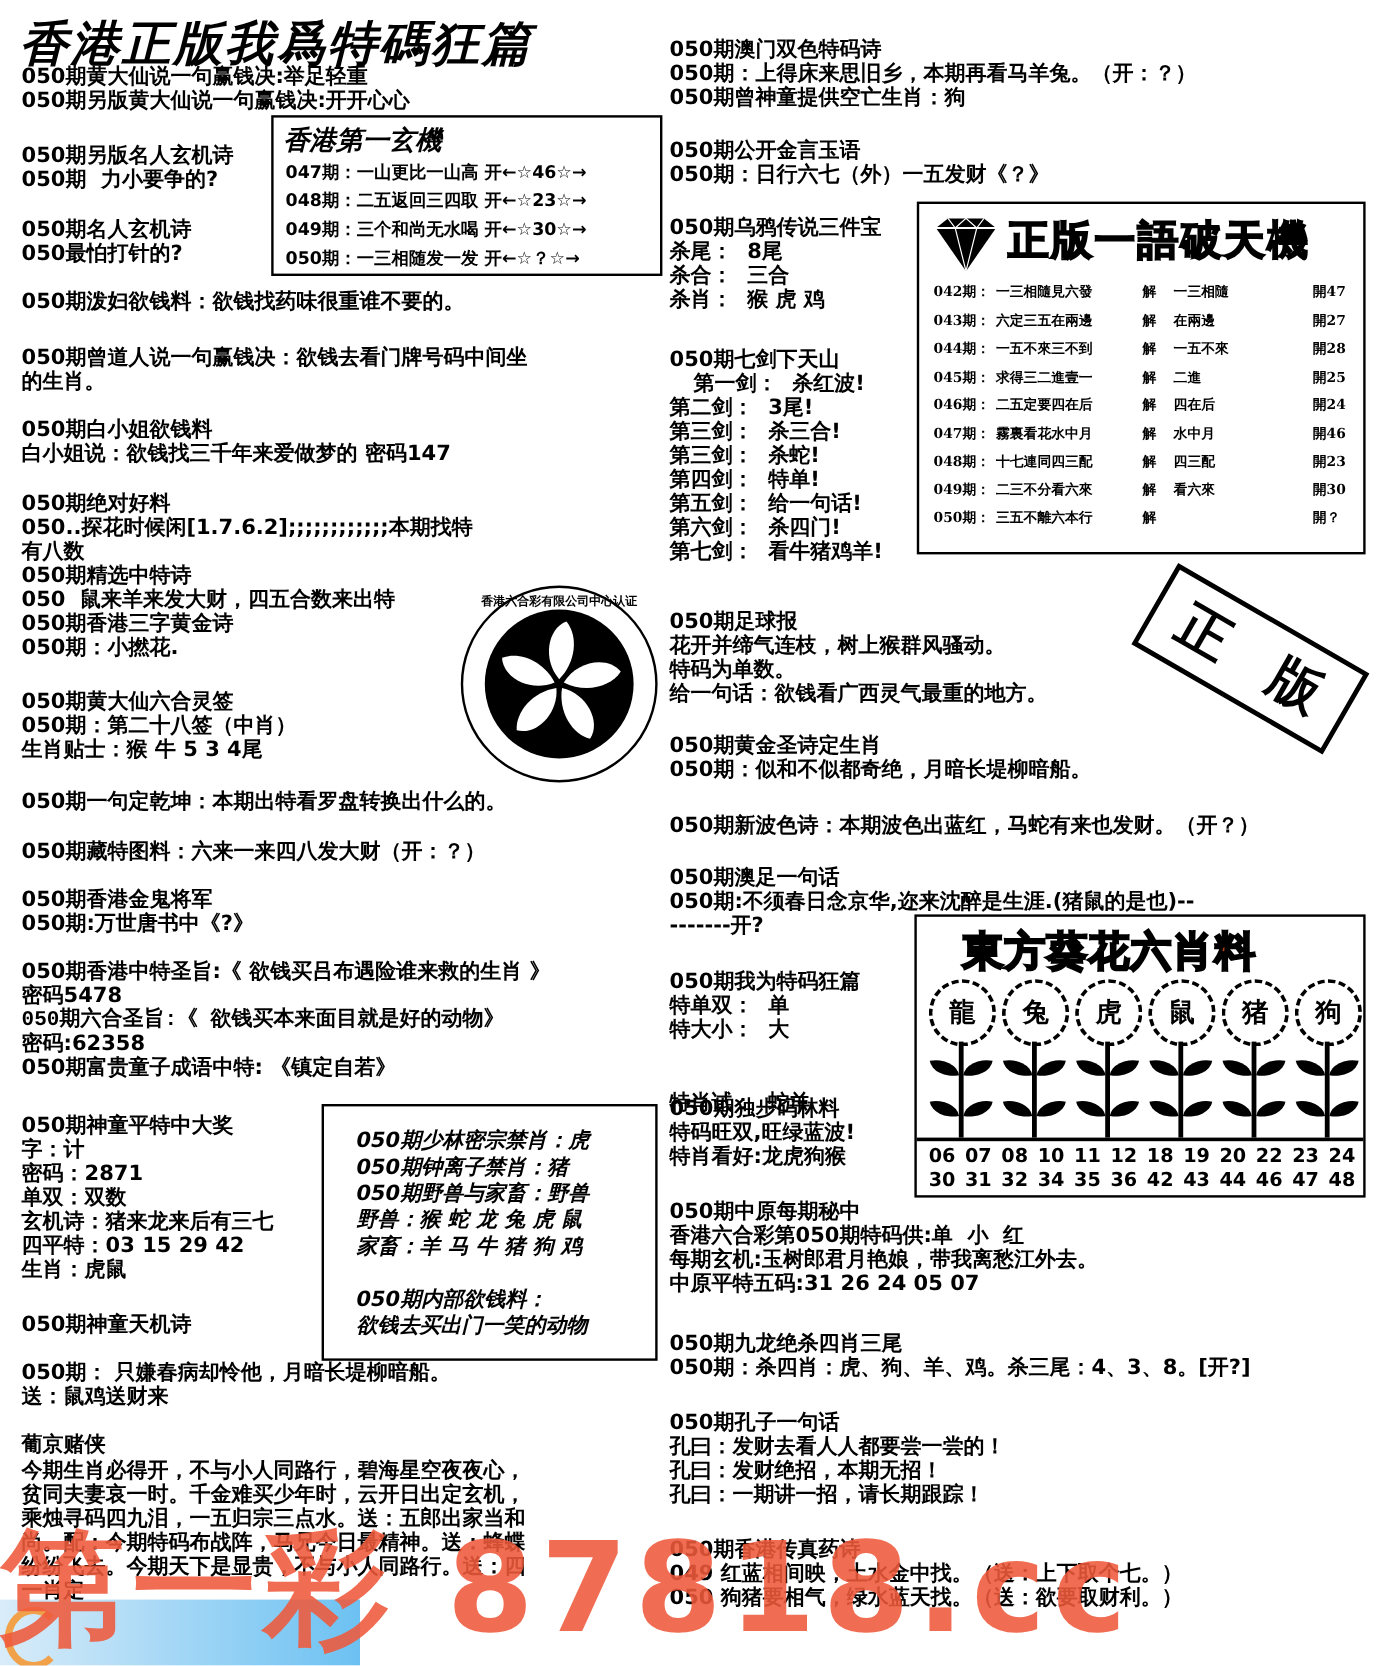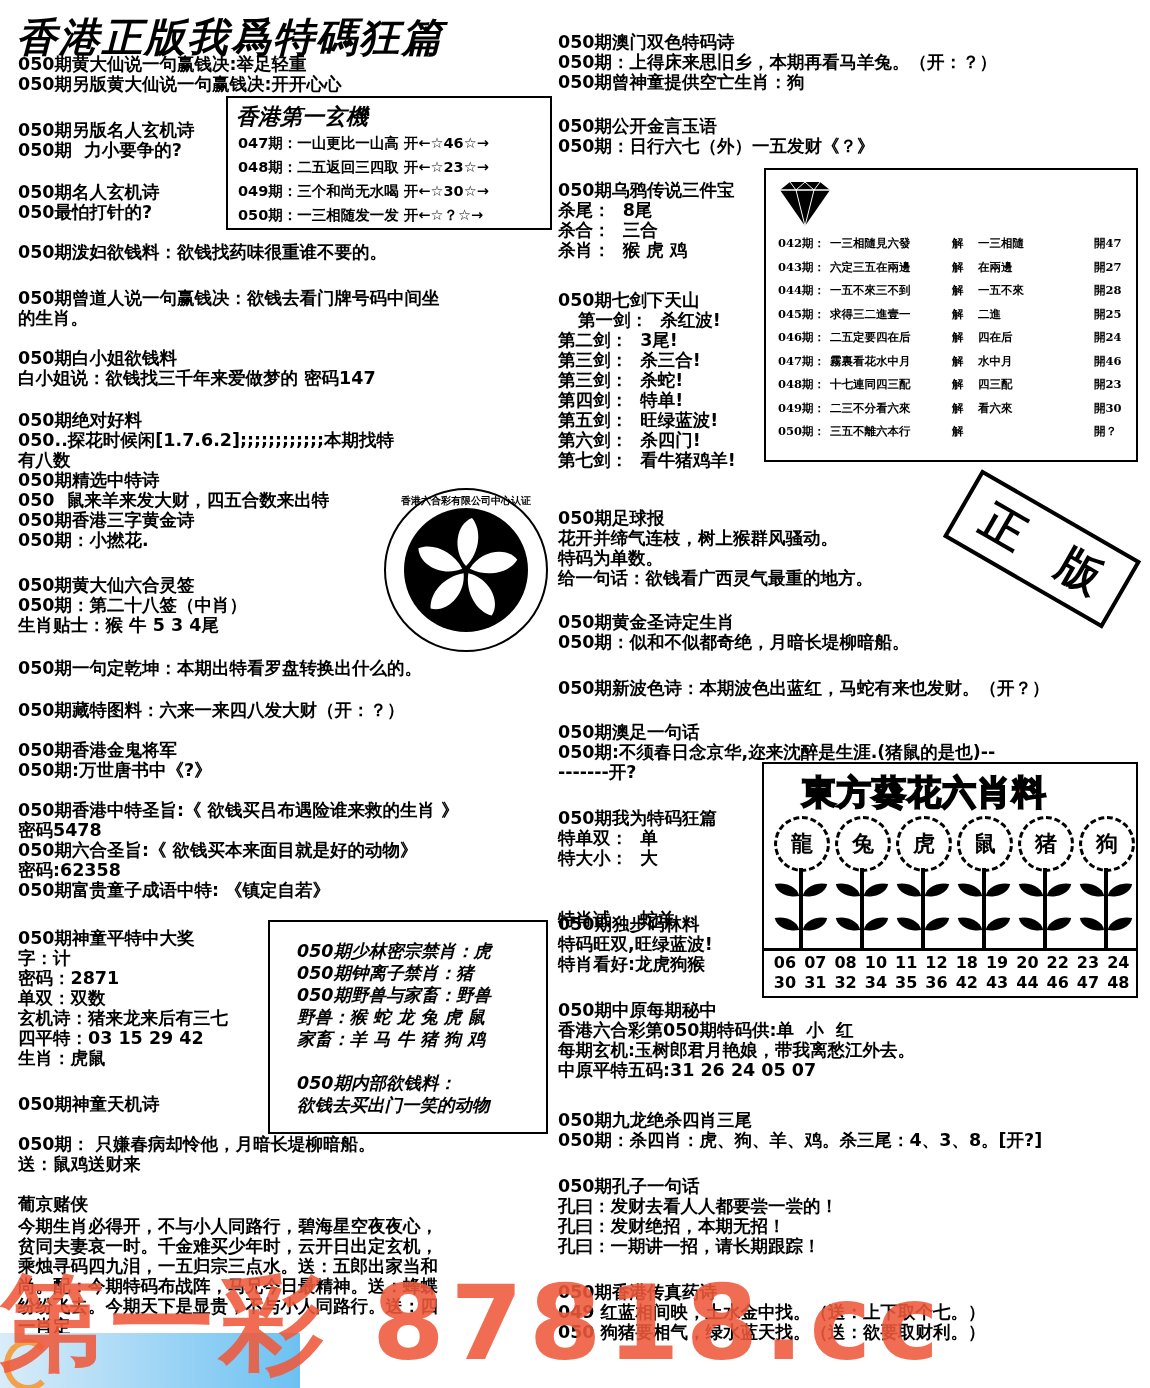--- a/index.html
+++ b/index.html
@@ -68,21 +68,21 @@
     <div class="abs t" style="left: 18px; top: 530px;">050期：小撚花.</div>
     <div class="abs t" style="left: 18px; top: 575px;">050期黄大仙六合灵签</div>
     <div class="abs t" style="left: 18px; top: 595px;">050期：第二十八签（中肖）</div>
     <div class="abs t" style="left: 18px; top: 615px;">生肖贴士：猴 牛 5 3 4尾</div>
     <div class="abs t" style="left: 18px; top: 658px;">050期一句定乾坤：本期出特看罗盘转换出什么的。</div>
     <div class="abs t" style="left: 18px; top: 700px;">050期藏特图料：六来一来四八发大财（开：？）</div>
     <div class="abs t" style="left: 18px; top: 740px;">050期香港金鬼将军</div>
     <div class="abs t" style="left: 18px; top: 760px;">050期:万世唐书中《?》</div>
     <div class="abs t" style="left: 18px; top: 800px;">050期香港中特圣旨:《 欲钱买吕布遇险谁来救的生肖 》</div>
     <div class="abs t" style="left: 18px; top: 820px;">密码5478</div>
-    <div class="abs t" style="left: 18px; top: 840px;">050期六合圣旨:《 欲钱买本来面目就是好的动物》</div>
+    <div class="abs t" style="left: 18px; top: 840px; font-family: Liberation Mono, monospace;">050期六合圣旨:《 欲钱买本来面目就是好的动物》</div>
     <div class="abs t" style="left: 18px; top: 860px;">密码:62358</div>
     <div class="abs t" style="left: 18px; top: 880px;">050期富贵童子成语中特: 《镇定自若》</div>
     <div class="abs t" style="left: 18px; top: 928px;">050期神童平特中大奖</div>
     <div class="abs t" style="left: 18px; top: 948px;">字：计</div>
     <div class="abs t" style="left: 18px; top: 968px;">密码：2871</div>
     <div class="abs t" style="left: 18px; top: 988px;">单双：双数</div>
     <div class="abs t" style="left: 18px; top: 1008px;">玄机诗：猪来龙来后有三七</div>
     <div class="abs t" style="left: 18px; top: 1028px;">四平特：03 15 29 42</div>
     <div class="abs t" style="left: 18px; top: 1048px;">生肖：虎鼠</div>
     <div class="abs t" style="left: 18px; top: 1094px;">050期神童天机诗</div>
@@ -105,21 +105,21 @@
     <div class="abs t" style="left: 558px; top: 180px;">050期乌鸦传说三件宝</div>
     <div class="abs t" style="left: 558px; top: 200px;">杀尾：  8尾</div>
     <div class="abs t" style="left: 558px; top: 220px;">杀合：  三合</div>
     <div class="abs t" style="left: 558px; top: 240px;">杀肖：  猴 虎 鸡</div>
     <div class="abs t" style="left: 558px; top: 290px;">050期七剑下天山</div>
     <div class="abs t" style="left: 558px; top: 310px; margin-left: 20px;">第一剑：  杀红波!</div>
     <div class="abs t" style="left: 558px; top: 330px;">第二剑：  3尾!</div>
     <div class="abs t" style="left: 558px; top: 350px;">第三剑：  杀三合!</div>
     <div class="abs t" style="left: 558px; top: 370px;">第三剑：  杀蛇!</div>
     <div class="abs t" style="left: 558px; top: 390px;">第四剑：  特单!</div>
-    <div class="abs t" style="left: 558px; top: 410px;">第五剑：  旺绿蓝波!</div>
+    <div class="abs t" style="left: 558px; top: 410px;">第五剑：  给一句话!</div>
     <div class="abs t" style="left: 558px; top: 430px;">第六剑：  杀四门!</div>
     <div class="abs t" style="left: 558px; top: 450px;">第七剑：  看牛猪鸡羊!</div>
     <div class="abs t" style="left: 558px; top: 508px;">050期足球报</div>
     <div class="abs t" style="left: 558px; top: 528px;">花开并缔气连枝，树上猴群风骚动。</div>
     <div class="abs t" style="left: 558px; top: 548px;">特码为单数。</div>
     <div class="abs t" style="left: 558px; top: 568px;">给一句话：欲钱看广西灵气最重的地方。</div>
     <div class="abs t" style="left: 558px; top: 612px;">050期黄金圣诗定生肖</div>
     <div class="abs t" style="left: 558px; top: 632px;">050期：似和不似都奇绝，月暗长堤柳暗船。</div>
     <div class="abs t" style="left: 558px; top: 678px;">050期新波色诗：本期波色出蓝红，马蛇有来也发财。（开？）</div>
     <div class="abs t" style="left: 558px; top: 722px;">050期澳足一句话</div>
@@ -155,20 +155,21 @@
   <div class="row" style="top:108px">050期：一三相随发一发 开←☆？☆→</div>
 </div>
 
 <div class="abs box box2">
   <svg class="gem" viewBox="0 0 58 48">
     <polygon points="4,10 14,2 44,2 54,10 29,46" fill="#000"></polygon>
     <polyline points="4,10 54,10" stroke="#fff" stroke-width="1.5" fill="none"></polyline>
     <polyline points="14,2 20,10 29,46 38,10 44,2" stroke="#fff" stroke-width="1" fill="none"></polyline>
     <polyline points="20,10 29,2 38,10" stroke="#fff" stroke-width="1" fill="none"></polyline>
   </svg>
+  <div class="bt">正版一語破天機</div>
   <div id="yiyu-rows">
       <div class="row" style="top: 66px;"><span class="c">042期：</span><span class="p">一三相隨見六發</span><span class="j">解</span><span class="a">一三相隨</span><span class="k">開47</span></div>
       <div class="row" style="top: 89.5px;"><span class="c">043期：</span><span class="p">六定三五在兩邊</span><span class="j">解</span><span class="a">在兩邊</span><span class="k">開27</span></div>
       <div class="row" style="top: 113px;"><span class="c">044期：</span><span class="p">一五不來三不到</span><span class="j">解</span><span class="a">一五不來</span><span class="k">開28</span></div>
       <div class="row" style="top: 136.5px;"><span class="c">045期：</span><span class="p">求得三二進壹一</span><span class="j">解</span><span class="a">二進</span><span class="k">開25</span></div>
       <div class="row" style="top: 160px;"><span class="c">046期：</span><span class="p">二五定要四在后</span><span class="j">解</span><span class="a">四在后</span><span class="k">開24</span></div>
       <div class="row" style="top: 183.5px;"><span class="c">047期：</span><span class="p">霧裏看花水中月</span><span class="j">解</span><span class="a">水中月</span><span class="k">開46</span></div>
       <div class="row" style="top: 207px;"><span class="c">048期：</span><span class="p">十七連同四三配</span><span class="j">解</span><span class="a">四三配</span><span class="k">開23</span></div>
       <div class="row" style="top: 230.5px;"><span class="c">049期：</span><span class="p">二三不分看六來</span><span class="j">解</span><span class="a">看六來</span><span class="k">開30</span></div>
       <div class="row" style="top: 254px;"><span class="c">050期：</span><span class="p">三五不離六本行</span><span class="j">解</span><span class="a"></span><span class="k">開？</span></div>

